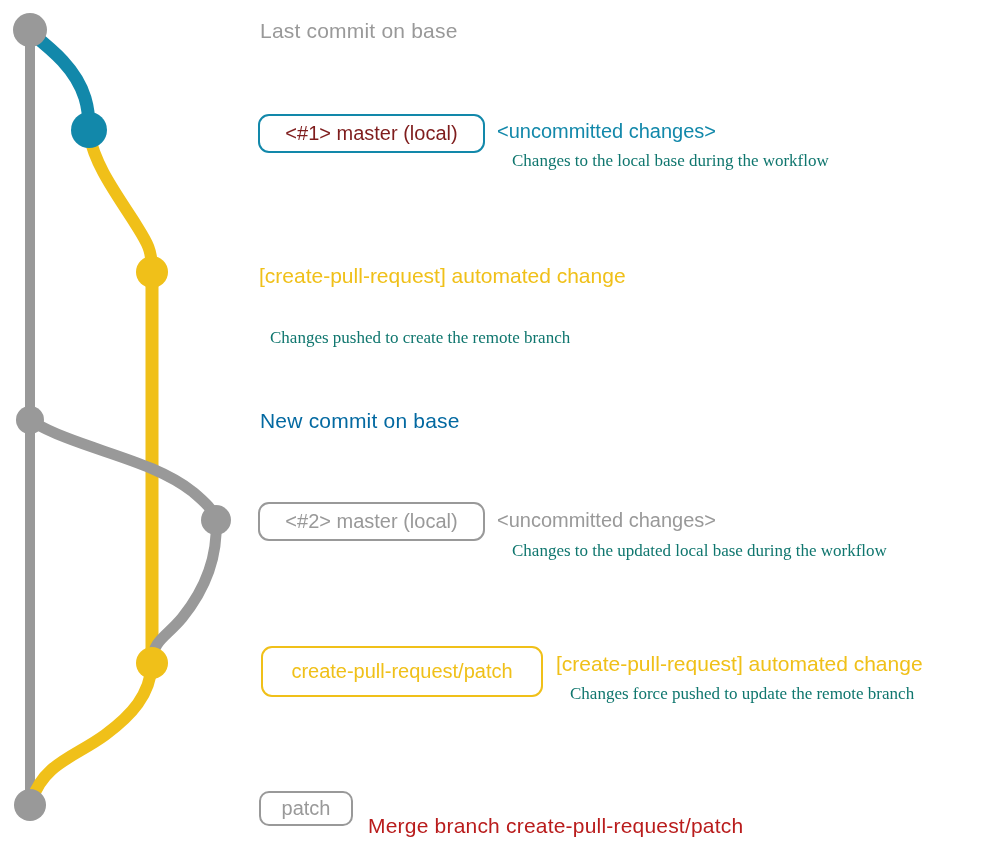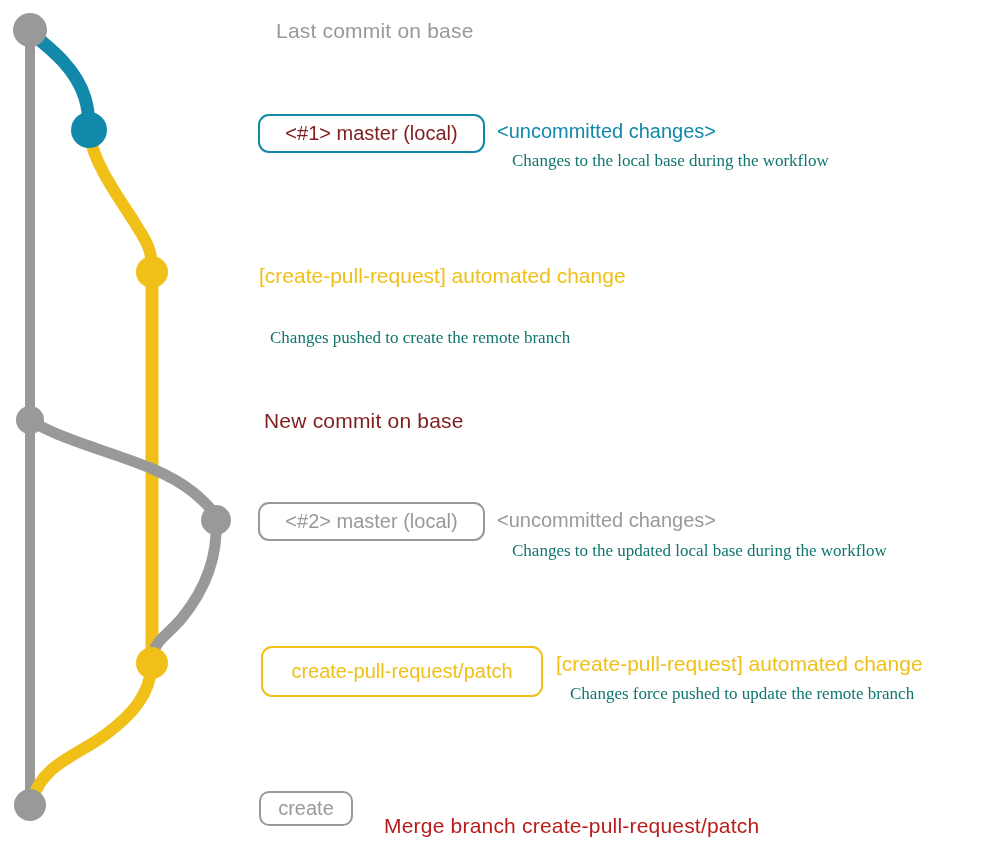--- a/index.html
+++ b/index.html
@@ -8,21 +8,21 @@
     width: 988px;
     height: 843px;
     background: #ffffff;
     overflow: hidden;
     font-family: "Liberation Sans", sans-serif;
   }
   .graph-svg { position: absolute; left: 0; top: 0; }
 
   .pos { position: absolute; white-space: nowrap; transform: translateY(-50%); line-height: 1.15; }
 
-  .muted-label { font-size: 21px; letter-spacing: 0.2px; margin-left: 16px; }
+  .muted-label { font-size: 21px; letter-spacing: 0.2px; }
   .note-text   { font-size: 20px; }
   .heading-text{ font-size: 21px; }
   .serif-text  { font-family: "Liberation Serif", serif; font-size: 17px; color: #0f766e; }
 
   .badge {
     position: absolute;
     display: flex;
     align-items: center;
     justify-content: center;
     border: 2px solid;
@@ -71,32 +71,32 @@
 
   <div class="badge badge-1" style="color: #7f1d1d; border-color: rgb(18, 136, 170);">
     <span>&lt;#1&gt; master (local)</span>
   </div>
   <div class="pos note-text" style="left: 497px; top: 131px; color: rgb(18, 136, 170);">&lt;uncommitted changes&gt;</div>
   <div class="pos serif-text" style="left:512px; top:161px;">Changes to the local base during the workflow</div>
 
   <div class="pos heading-text" style="left: 259px; top: 276px; color: rgb(240, 192, 25);">[create-pull-request] automated change</div>
   <div class="pos serif-text" style="left:270px; top:306px;margin-top:32px;">Changes pushed to create the remote branch</div>
 
-  <div class="pos muted-label" style="left: 248px; top: 421px; color: #7f1d1d;">New commit on base</div>
+  <div class="pos muted-label" style="left: 260px; top: 421px; color: #0369a1;">New commit on base</div>
 
   <div class="badge badge-2" style="color: rgb(153, 153, 153); border-color: rgb(153, 153, 153);">
     <span>&lt;#2&gt; master (local)</span>
   </div>
   <div class="pos note-text" style="left: 497px; top: 520px; color: rgb(153, 153, 153);">&lt;uncommitted changes&gt;</div>
   <div class="pos serif-text" style="left:512px; top:551px;">Changes to the updated local base during the workflow</div>
 
   <div class="badge badge-3" style="color: rgb(240, 192, 25); border-color: rgb(240, 192, 25);">
     <span>create-pull-request/patch</span>
   </div>
   <div class="pos heading-text" style="left: 556px; top: 664px; color: rgb(240, 192, 25);">[create-pull-request] automated change</div>
   <div class="pos serif-text" style="left:570px; top:694px;">Changes force pushed to update the remote branch</div>
 
   <div class="badge badge-4" style="color: rgb(153, 153, 153); border-color: rgb(153, 153, 153);">
-    <span>create</span>
+    <span>patch</span>
   </div>
   <div class="pos muted-label" style="left: 368px; top: 826px; color: #b91c1c;">Merge branch create-pull-request/patch</div>
 
 </div>
 
 </body></html>

